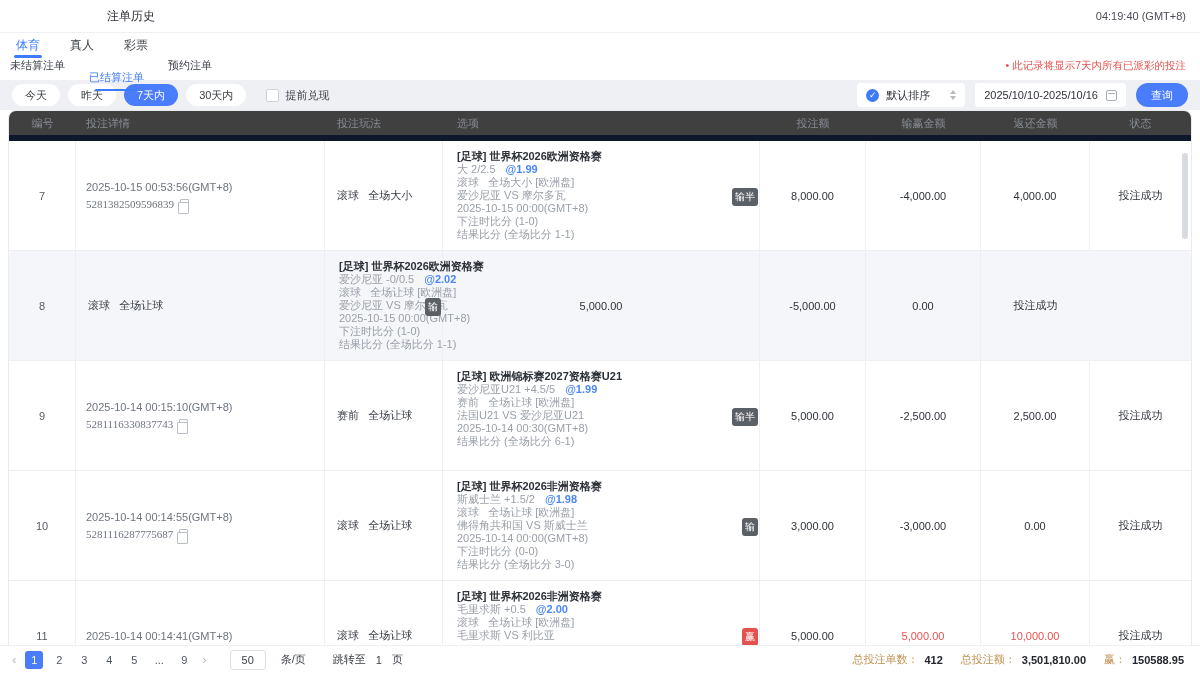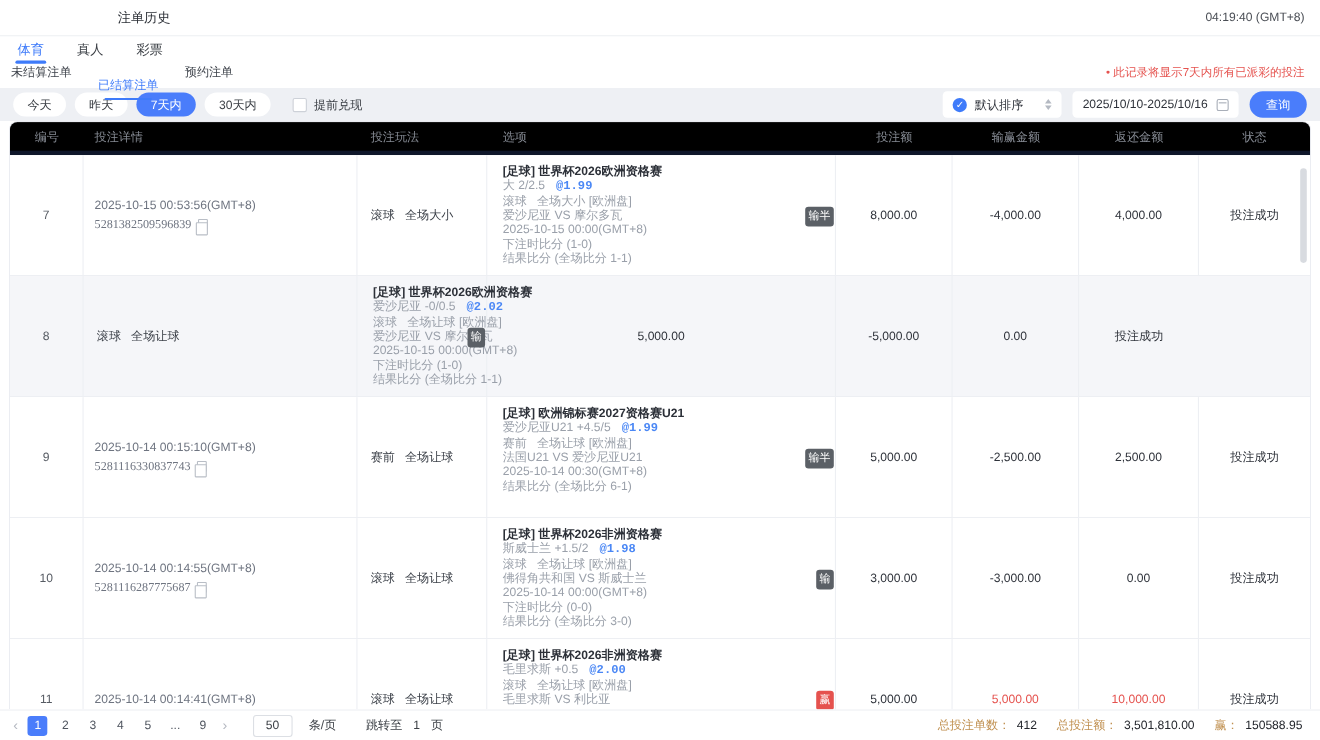--- a/index.html
+++ b/index.html
@@ -39,57 +39,57 @@
   .caret .up { border-bottom:4px solid #b4b9c2; }
   .caret .dn { border-top:4px solid #b4b9c2; }
   .datebox { height:24px; background:#fff; border-radius:4px; display:flex; align-items:center; gap:8px; padding:0 9px; color:#2e323a; cursor:pointer; }
   .calicon { width:11px; height:11px; border:1px solid #a8aeb8; border-radius:2px; position:relative; }
   .calicon::before { content:""; position:absolute; left:1px; right:1px; top:2px; height:1px; background:#a8aeb8; }
   .searchbtn { height:24px; padding:0 15px; background:#4a7dfb; color:#fff; border-radius:12px; display:flex; align-items:center; cursor:pointer; }
 
   
   .card { position:absolute; left:8px; right:8px; top:110px; height:535px; background:#fff; border:1px solid #e9ebf1; border-bottom:none; border-radius:8px 8px 0 0; overflow:hidden; }
   .grid { display:grid; grid-template-columns:67px 249px 118px 317px 106px 115px 109px 1fr; }
-  .thead { height:30px; background:#000000; border-bottom:4px solid #0f172a; }
+  .thead { height:30px; background:#404040; border-bottom:6px solid #0f172a; }
   .hcell { display:flex; align-items:center; justify-content:center; color:#878c95; font-size:11px; }
   .hcell.left1 { justify-content:flex-start; padding-left:10px; }
   .hcell.left2 { justify-content:flex-start; padding-left:12px; }
   .hcell.left3 { justify-content:flex-start; padding-left:14px; }
   .trow { min-height:110px; border-bottom:1px solid #edeff3; background:#fff; }
   .trow.shaded { background:#f5f6f9; }
   .cell { border-right:1px solid #edeff3; display:flex; }
   .cell:last-child { border-right:none; }
   .c-id { align-items:center; justify-content:center; color:#565b63; }
   .c-detail { flex-direction:column; justify-content:center; padding-left:10px; gap:5px; color:#6e7480; }
   .det-id { display:flex; align-items:center;font-family:Liberation Serif, serif; }
   .copy-ic { display:inline-block; width:9px; height:10px; border:1px solid #b9bec6; border-radius:1px; position:relative; margin-left:6px; background:#fff; cursor:pointer; }
   .copy-ic::before { content:""; position:absolute; left:-3px; top:2px; width:9px; height:10px; border:1px solid #b9bec6; border-radius:1px; background:inherit; }
   .c-play { align-items:center; padding-left:12px; color:#3a3f47; white-space:pre; }
   .c-option { flex-direction:column; padding:9px 40px 6px 14px; position:relative; }
   .opt-line { line-height:13px; font-size:11px; color:#9aa0aa; white-space:pre; }
   .opt-line.dark { color:#2c3038; font-weight:bold; }
-  .pickline .odds { color:#4a87f5; margin-left:10px; font-weight:bold;font-family:Liberation Mono, monospace; }
+  .pickline .odds { color:#4a87f5; margin-left:10px; font-weight:bold; }
   .badge { position:absolute; right:1px; top:47px; background:#5b6066; color:#fff; font-size:10px; line-height:1; padding:4px 3px; border-radius:3px; }
   .badge.red { background:#e5524e; }
   .c-num { align-items:center; justify-content:center; color:#2e323a; }
   .c-num.red { color:#e5524e; }
   .scrollthumb { position:absolute; right:3px; top:42px; width:6px; height:86px; border-radius:3px; background:#d8dbe0; cursor:pointer; }
 
   
   .footer { position:absolute; left:0; right:0; bottom:0; height:28px; background:#fff; border-top:1px solid #eef0f3; display:flex; align-items:center; padding:0 12px 0 10px; }
   .pager { display:flex; align-items:center; gap:7px; }
   .pchev { color:#b6bac2; font-size:13px; cursor:pointer; padding:0 2px; }
   .page { min-width:18px; height:18px; display:flex; align-items:center; justify-content:center; border-radius:3px; color:#4e545e; cursor:pointer; padding:0 3px; }
   .page.active { background:#4a7dfb; color:#fff; }
   .sizebox { width:36px; height:20px; border:1px solid #dcdfe4; border-radius:3px; display:flex; align-items:center; justify-content:center; margin-left:14px; color:#3c4046; cursor:text; }
   .perpage { margin-left:8px; color:#3c4046; }
   .jump { margin-left:20px; color:#3c4046; display:flex; gap:10px; align-items:center; }
   .summary { margin-left:auto; display:flex; align-items:center; gap:6px;text-align:right; }
   .sum-label { color:#c09050; }
-  .sum-val { color:#23262c; font-weight:normal; margin-right:12px; }
+  .sum-val { color:#23262c; font-weight:bold; margin-right:12px; }
   .sum-val:last-child { margin-right:4px; }
 </style>
 </head>
 <body>
 
 <div class="app">
 
   <div class="topbar">
     <span class="title">注单历史</span>
     <span class="time">04:19:40 (GMT+8)</span>

